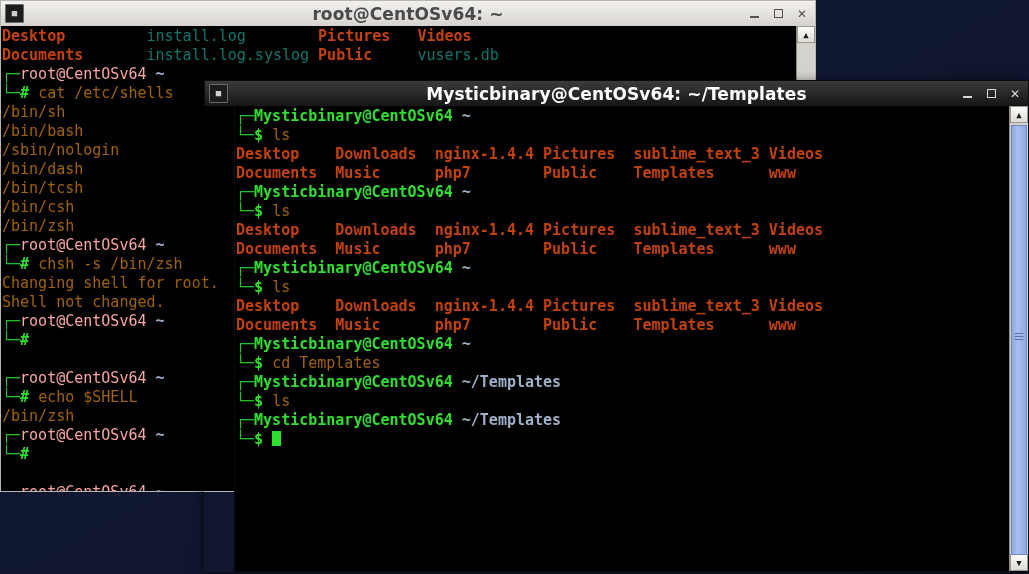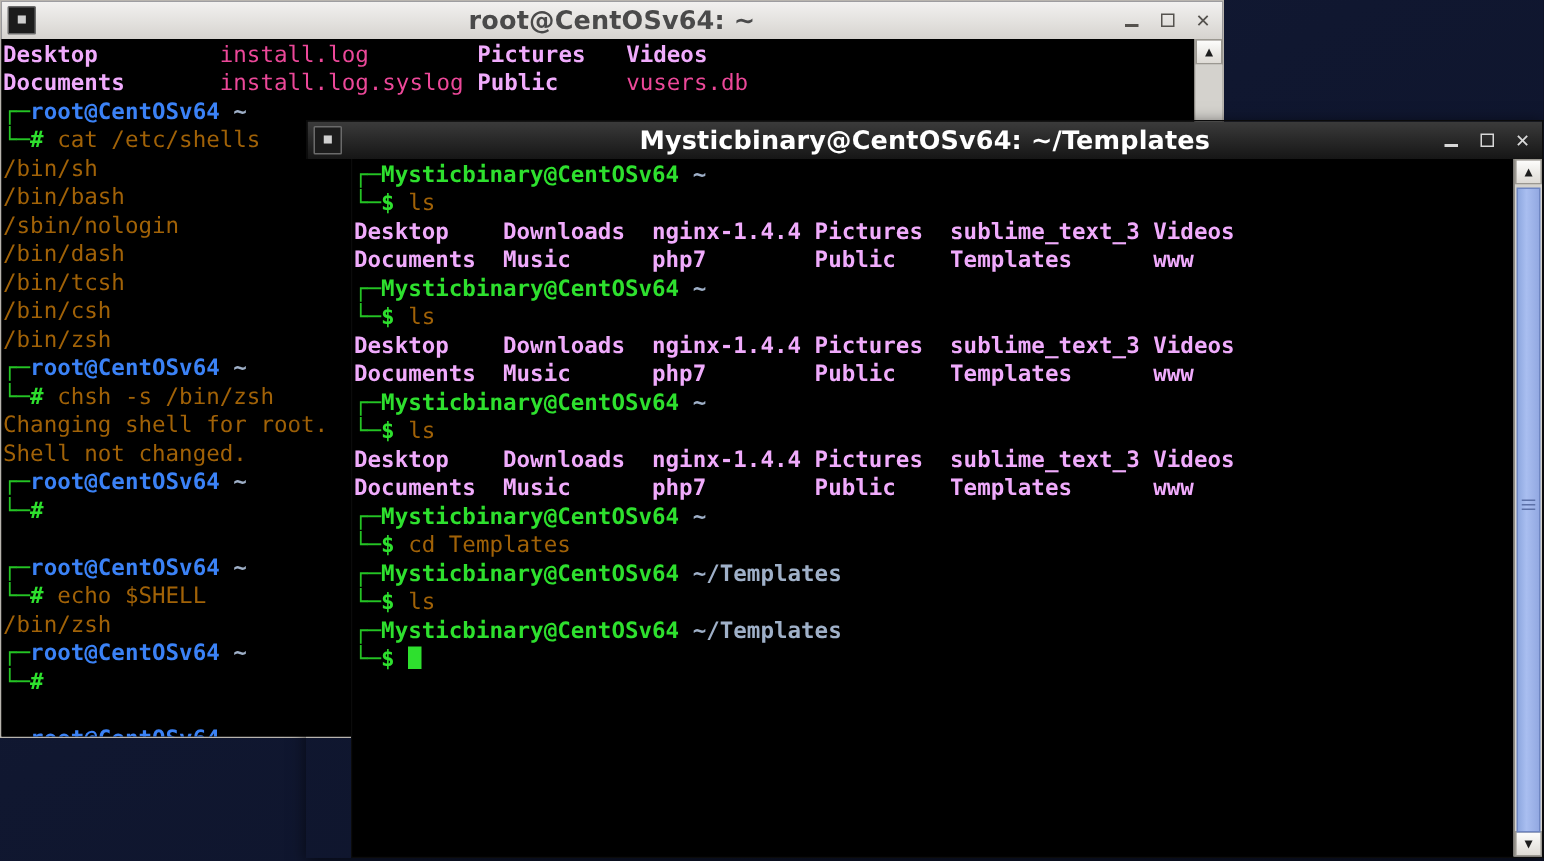--- a/index.html
+++ b/index.html
@@ -85,23 +85,23 @@
     padding: 1px 0 0 1px;
     font-family: "DejaVu Sans Mono", monospace;
     font-size: 15px;
     line-height: 19px;
     white-space: pre;
     color: #c5d0e0;
   }
   .line { height: 19px; }
 
   
-  .c-dir   { color: #f0abfc; font-weight: bold; }
-  .c-file  { color: #ec4899; }
-  .c-red   { color: #3b82f6; font-weight: bold; }
+  .c-dir   { color: #c2410c; font-weight: bold; }
+  .c-file  { color: #0f766e; }
+  .c-red   { color: #fca5a5; font-weight: normal; }
   .c-green { color: #2ee02e; font-weight: bold; }
   .c-cmd   { color: #a16207; }
   .c-path  { color: #9fb0c8; font-weight: bold; }
   .c-line  { color: #24c424; font-weight: bold; }
 
   .cursor-block {
     display: inline-block;
     width: 9px; height: 15px;
     background: #2ee02e;
     vertical-align: -2px;

